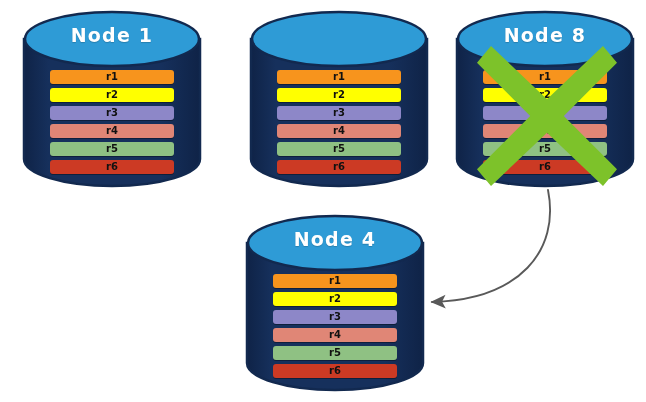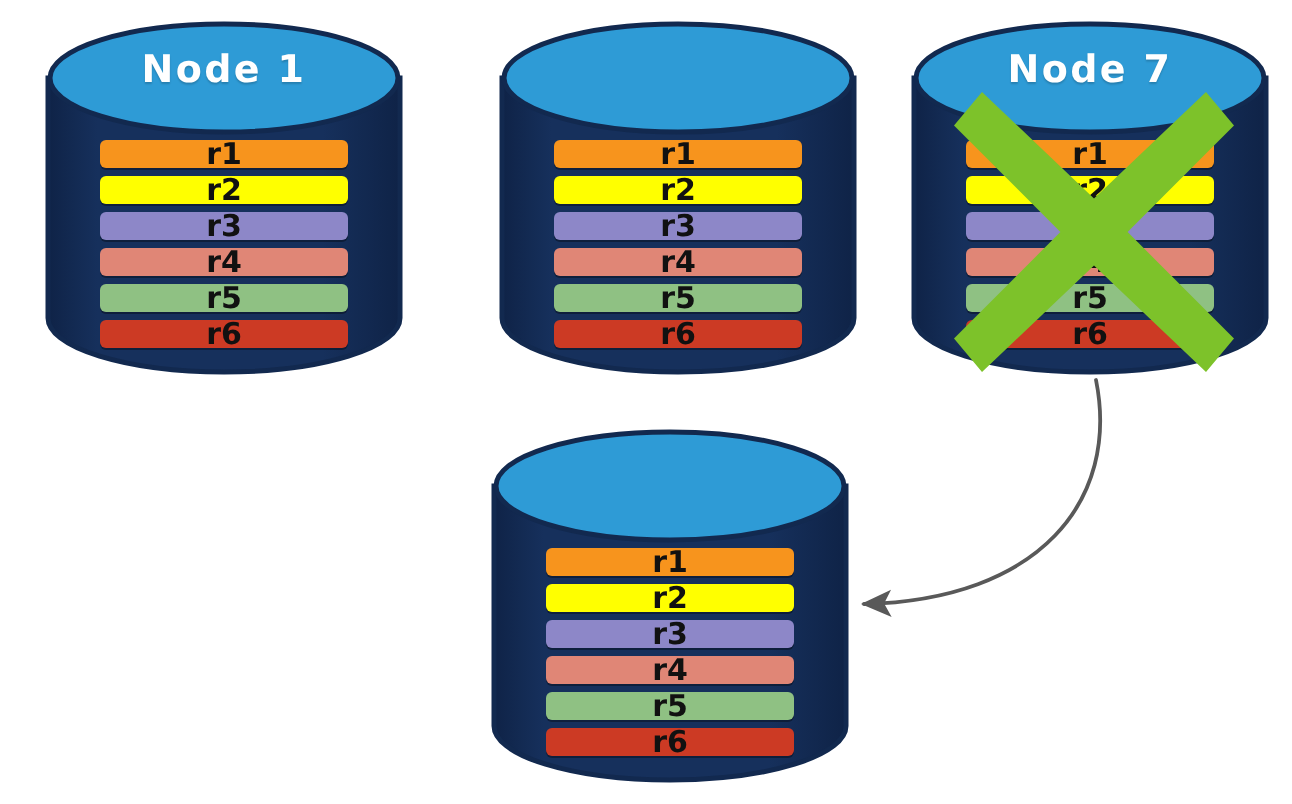--- a/index.html
+++ b/index.html
@@ -57,21 +57,21 @@
     left: 28px;
     top: 62px;
     width: 124px;
   }
 
   .row {
     height: 14px;
     margin-bottom: 4px;
     border-radius: 3px;
     color: #111111;
-    font-size: 15px;
+    font-size: 10px;
     font-weight: bold;
     line-height: 14px;
     text-align: center;
     font-family: "DejaVu Sans", sans-serif;
     box-shadow: 0 1px 0 rgba(0,0,0,.35);
   }
   .row:last-child { margin-bottom: 0; }
 
   
   .cross {
@@ -148,21 +148,21 @@
             <linearGradient id="bodyGrad2" x1="0" y1="0" x2="1" y2="0">
               <stop offset="0%" stop-color="#0f2347"></stop>
               <stop offset="14%" stop-color="#16305c"></stop>
               <stop offset="78%" stop-color="#16305c"></stop>
               <stop offset="100%" stop-color="#0f2347"></stop>
             </linearGradient>
           </defs>
           <path d="M 2,31 L 2,151 A 88,27 0 0 0 178,151 L 178,31 Z" fill="url(#bodyGrad2)" stroke="#12294f" stroke-width="2.5"></path>
           <ellipse cx="90" cy="31" rx="87" ry="27" fill="#2e9bd6" stroke="#12294f" stroke-width="2.5"></ellipse>
         </svg>
-        <div class="node-title">Node  7</div>
+        <div class="node-title">Node  8</div>
         <div class="rows">
           <div class="row" style="background: rgb(247, 148, 29);">r1</div>
           <div class="row" style="background: rgb(255, 255, 0);">r2</div>
           <div class="row" style="background: rgb(141, 135, 200);">r3</div>
           <div class="row" style="background: rgb(224, 134, 118);">r4</div>
           <div class="row" style="background: rgb(143, 193, 131);">r5</div>
           <div class="row" style="background: rgb(204, 58, 36);">r6</div>
         </div>
         <svg viewBox="0 0 100 100" class="cross">
           <path d="M 10 0 L 50 38 L 90 0 L 100 12 L 62 50 L 100 88 L 90 100 L 50 62 L 10 100 L 0 88 L 38 50 L 0 12 Z" fill="#7dc22a"></path>
@@ -174,20 +174,21 @@
             <linearGradient id="bodyGrad3" x1="0" y1="0" x2="1" y2="0">
               <stop offset="0%" stop-color="#0f2347"></stop>
               <stop offset="14%" stop-color="#16305c"></stop>
               <stop offset="78%" stop-color="#16305c"></stop>
               <stop offset="100%" stop-color="#0f2347"></stop>
             </linearGradient>
           </defs>
           <path d="M 2,31 L 2,151 A 88,27 0 0 0 178,151 L 178,31 Z" fill="url(#bodyGrad3)" stroke="#12294f" stroke-width="2.5"></path>
           <ellipse cx="90" cy="31" rx="87" ry="27" fill="#2e9bd6" stroke="#12294f" stroke-width="2.5"></ellipse>
         </svg>
+        <div class="node-title">Node  4</div>
         <div class="rows">
           <div class="row" style="background: rgb(247, 148, 29);">r1</div>
           <div class="row" style="background: rgb(255, 255, 0);">r2</div>
           <div class="row" style="background: rgb(141, 135, 200);">r3</div>
           <div class="row" style="background: rgb(224, 134, 118);">r4</div>
           <div class="row" style="background: rgb(143, 193, 131);">r5</div>
           <div class="row" style="background: rgb(204, 58, 36);">r6</div>
         </div>
       </div>
     </div>

